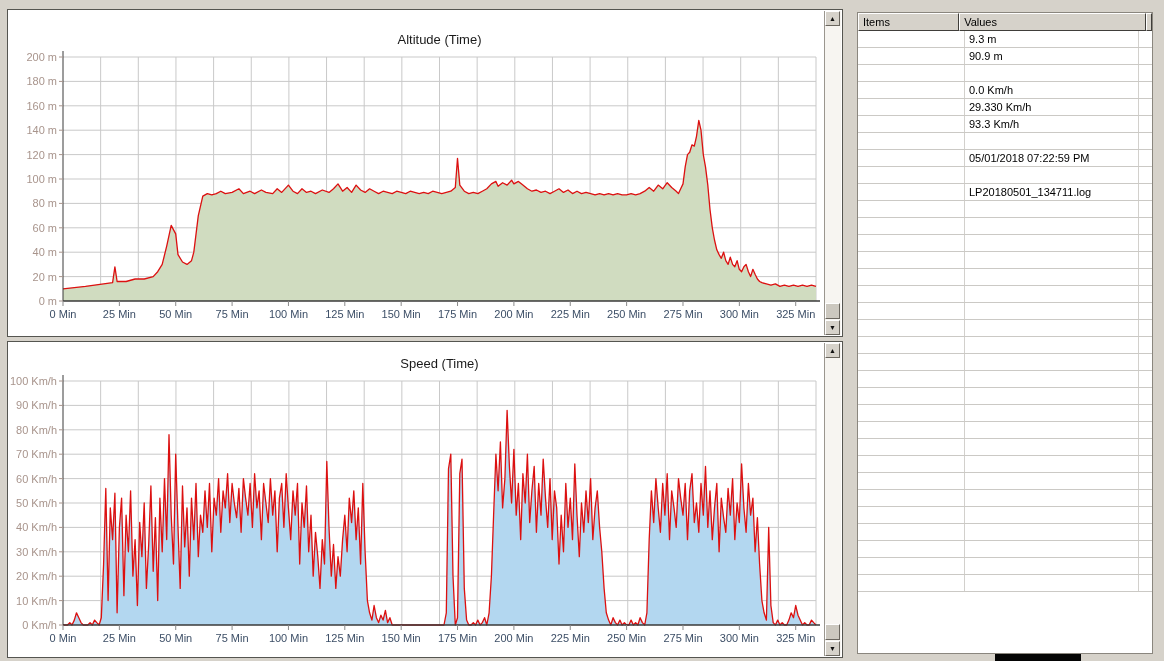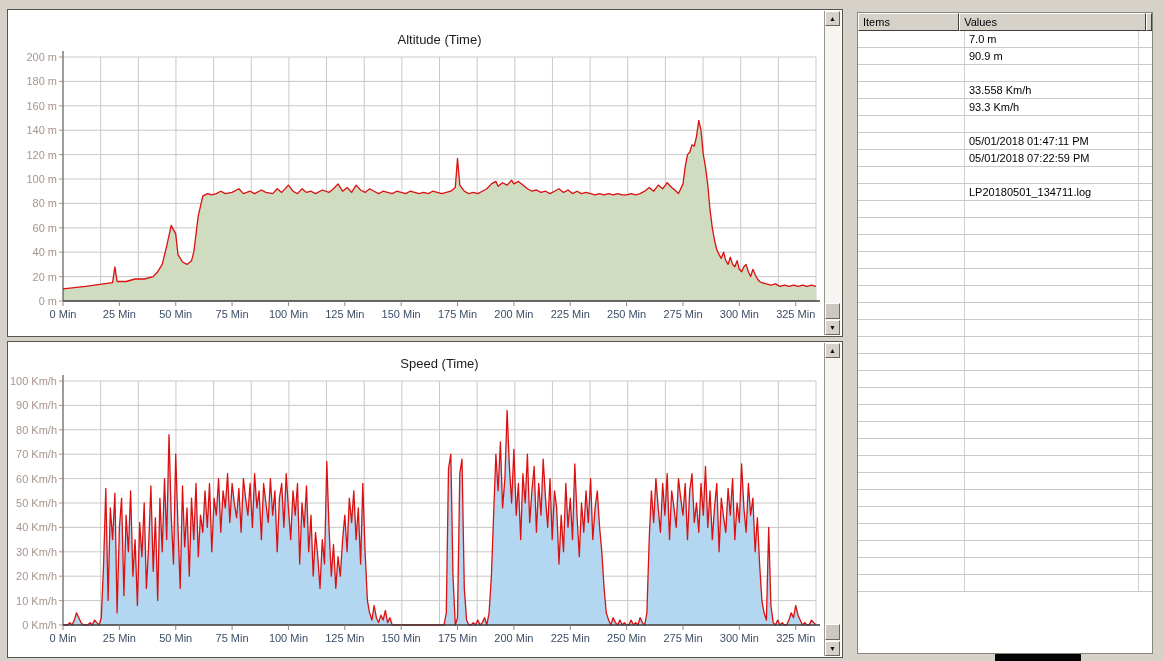--- a/index.html
+++ b/index.html
@@ -262,51 +262,51 @@
 
   <div class="right-panel">
     <div class="tbl-header">
       <div class="hcell items">Items</div>
       <div class="hcell values">Values</div>
       <div class="hcell spare"></div>
     </div>
     <div class="tbl-body" id="tbl-body">
         <div class="trow">
           <div class="tcell items"></div>
-          <div class="tcell values">7.0 m</div>
+          <div class="tcell values">9.3 m</div>
           <div class="tcell spare"></div>
         </div>
         <div class="trow">
           <div class="tcell items"></div>
           <div class="tcell values">90.9 m</div>
           <div class="tcell spare"></div>
         </div>
         <div class="trow">
           <div class="tcell items"></div>
           <div class="tcell values"></div>
           <div class="tcell spare"></div>
         </div>
         <div class="trow">
           <div class="tcell items"></div>
-          <div class="tcell values">33.558 Km/h</div>
+          <div class="tcell values">0.0 Km/h</div>
+          <div class="tcell spare"></div>
+        </div>
+        <div class="trow">
+          <div class="tcell items"></div>
+          <div class="tcell values">29.330 Km/h</div>
           <div class="tcell spare"></div>
         </div>
         <div class="trow">
           <div class="tcell items"></div>
           <div class="tcell values">93.3 Km/h</div>
           <div class="tcell spare"></div>
         </div>
         <div class="trow">
           <div class="tcell items"></div>
           <div class="tcell values"></div>
-          <div class="tcell spare"></div>
-        </div>
-        <div class="trow">
-          <div class="tcell items"></div>
-          <div class="tcell values">05/01/2018 01:47:11 PM</div>
           <div class="tcell spare"></div>
         </div>
         <div class="trow">
           <div class="tcell items"></div>
           <div class="tcell values">05/01/2018 07:22:59 PM</div>
           <div class="tcell spare"></div>
         </div>
         <div class="trow">
           <div class="tcell items"></div>
           <div class="tcell values"></div>

